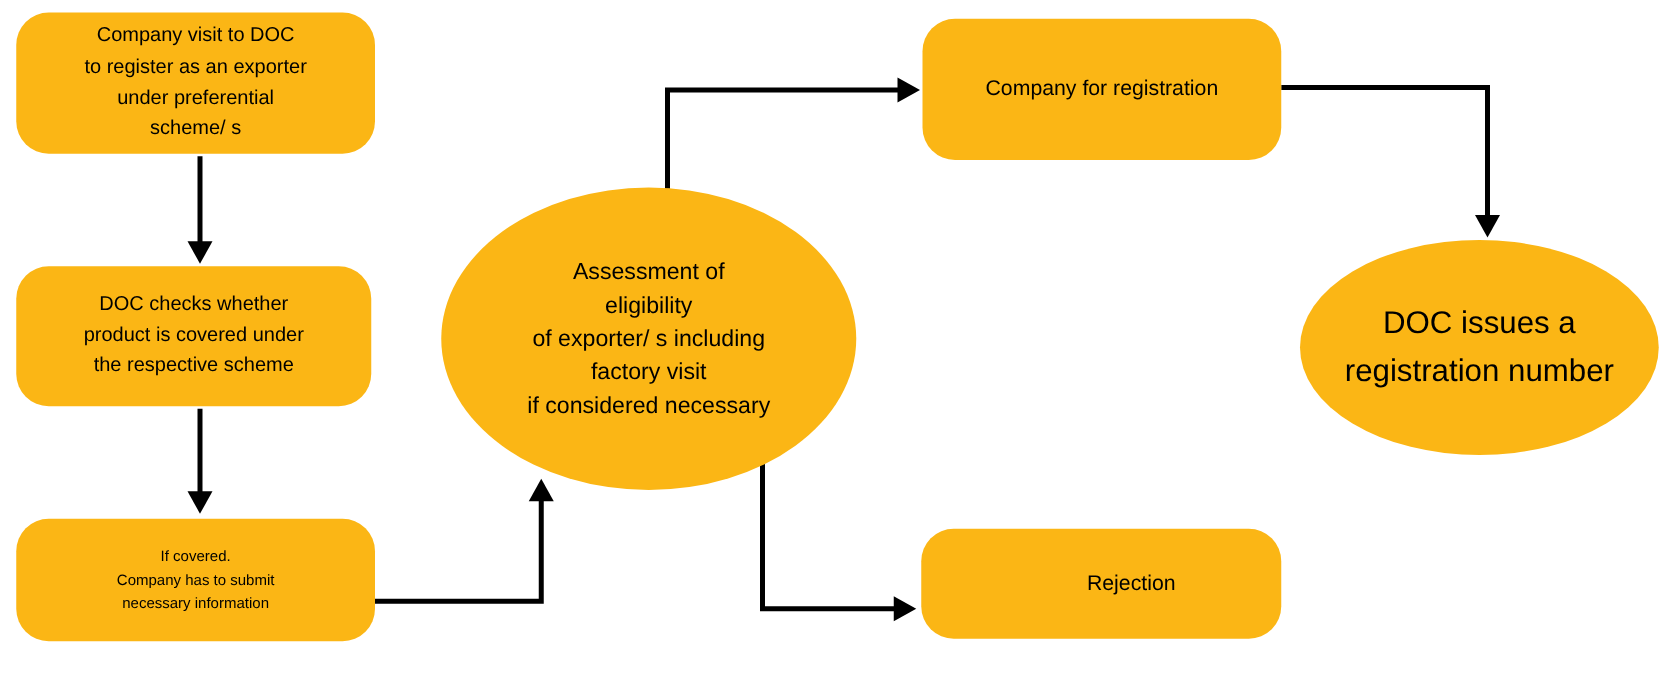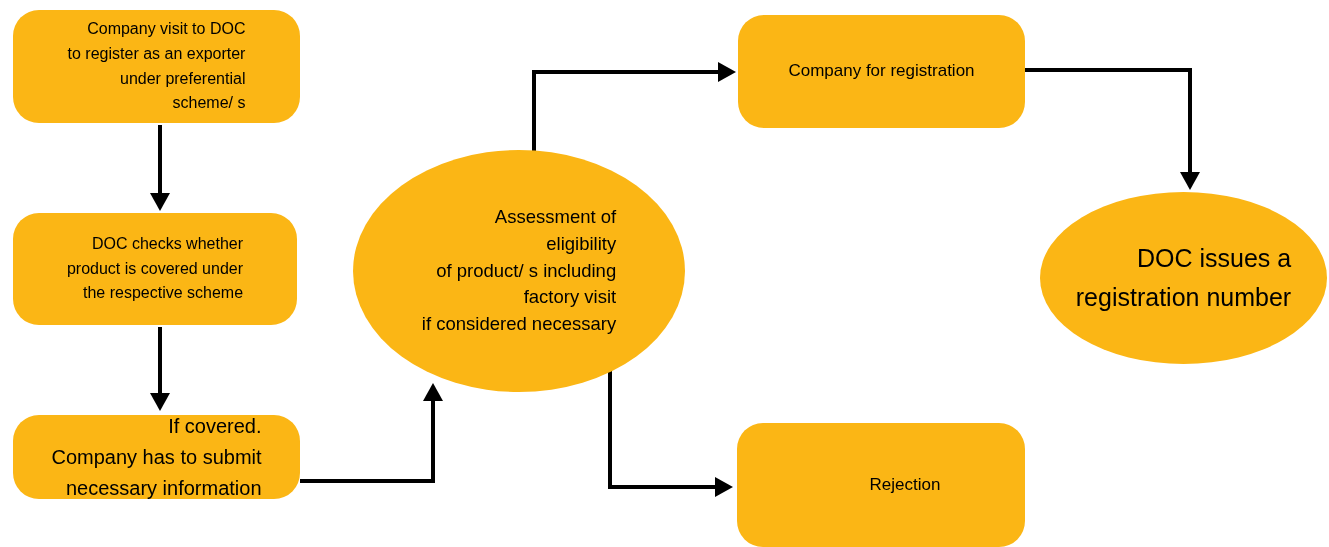--- a/index.html
+++ b/index.html
@@ -15,38 +15,38 @@
     font-family: "Liberation Sans", sans-serif;
     color: #000000;
     overflow: hidden;
   }
   .node {
     position: absolute;
     background: #FBB615;
     display: flex;
     align-items: center;
     justify-content: center;
-    text-align: right;
+    text-align: center;
     white-space: pre-line;
     line-height: 1.55;
     box-sizing: border-box;
   }
   .rect {
     border-radius: 26px;
   }
   .ellipse {
     border-radius: 50%;
   }
   #node-start    { left: 13px;   top: 10px;  width: 287px; height: 113px; font-size: 16px; }
   #node-check    { left: 13px;   top: 213px; width: 284px; height: 112px; font-size: 16px; }
-  #node-submit   { left: 13px;   top: 415px; width: 287px; height: 84px; font-size: 20px; }
+  #node-submit   { left: 13px;   top: 415px; width: 287px; height: 98px; font-size: 12px; }
   #node-assess   { left: 353px;  top: 150px; width: 332px; height: 242px; font-size: 18.5px; line-height: 1.45; }
   #node-approval { left: 738px;  top: 15px;  width: 287px; height: 113px; font-size: 17px; }
   #node-issue    { left: 1040px; top: 192px; width: 287px; height: 172px; font-size: 25px; }
-  #node-reject   { left: 737px;  top: 423px; width: 288px; height: 124px; font-size: 17px; padding-left: 48px; }
+  #node-reject   { left: 737px;  top: 423px; width: 288px; height: 88px; font-size: 17px; padding-left: 48px; }
   #connector-layer {
     position: absolute;
     left: 0; top: 0;
     width: 1329px;
     height: 547px;
     pointer-events: none;
   }
   #connector-layer path,
   #connector-layer line {
     stroke: #000000;
@@ -93,21 +93,21 @@
   <div id="node-check" class="node rect">DOC checks whether
 product is covered under
 the respective scheme</div>
 
   <div id="node-submit" class="node rect">If covered.
 Company has to submit
 necessary information</div>
 
   <div id="node-assess" class="node ellipse">Assessment of
 eligibility
-of product/ s including
+of exporter/ s including
 factory visit
 if considered necessary</div>
 
   <div id="node-approval" class="node rect">Company for registration</div>
 
   <div id="node-issue" class="node ellipse">DOC issues a
 registration number</div>
 
   <div id="node-reject" class="node rect">Rejection</div>
 

